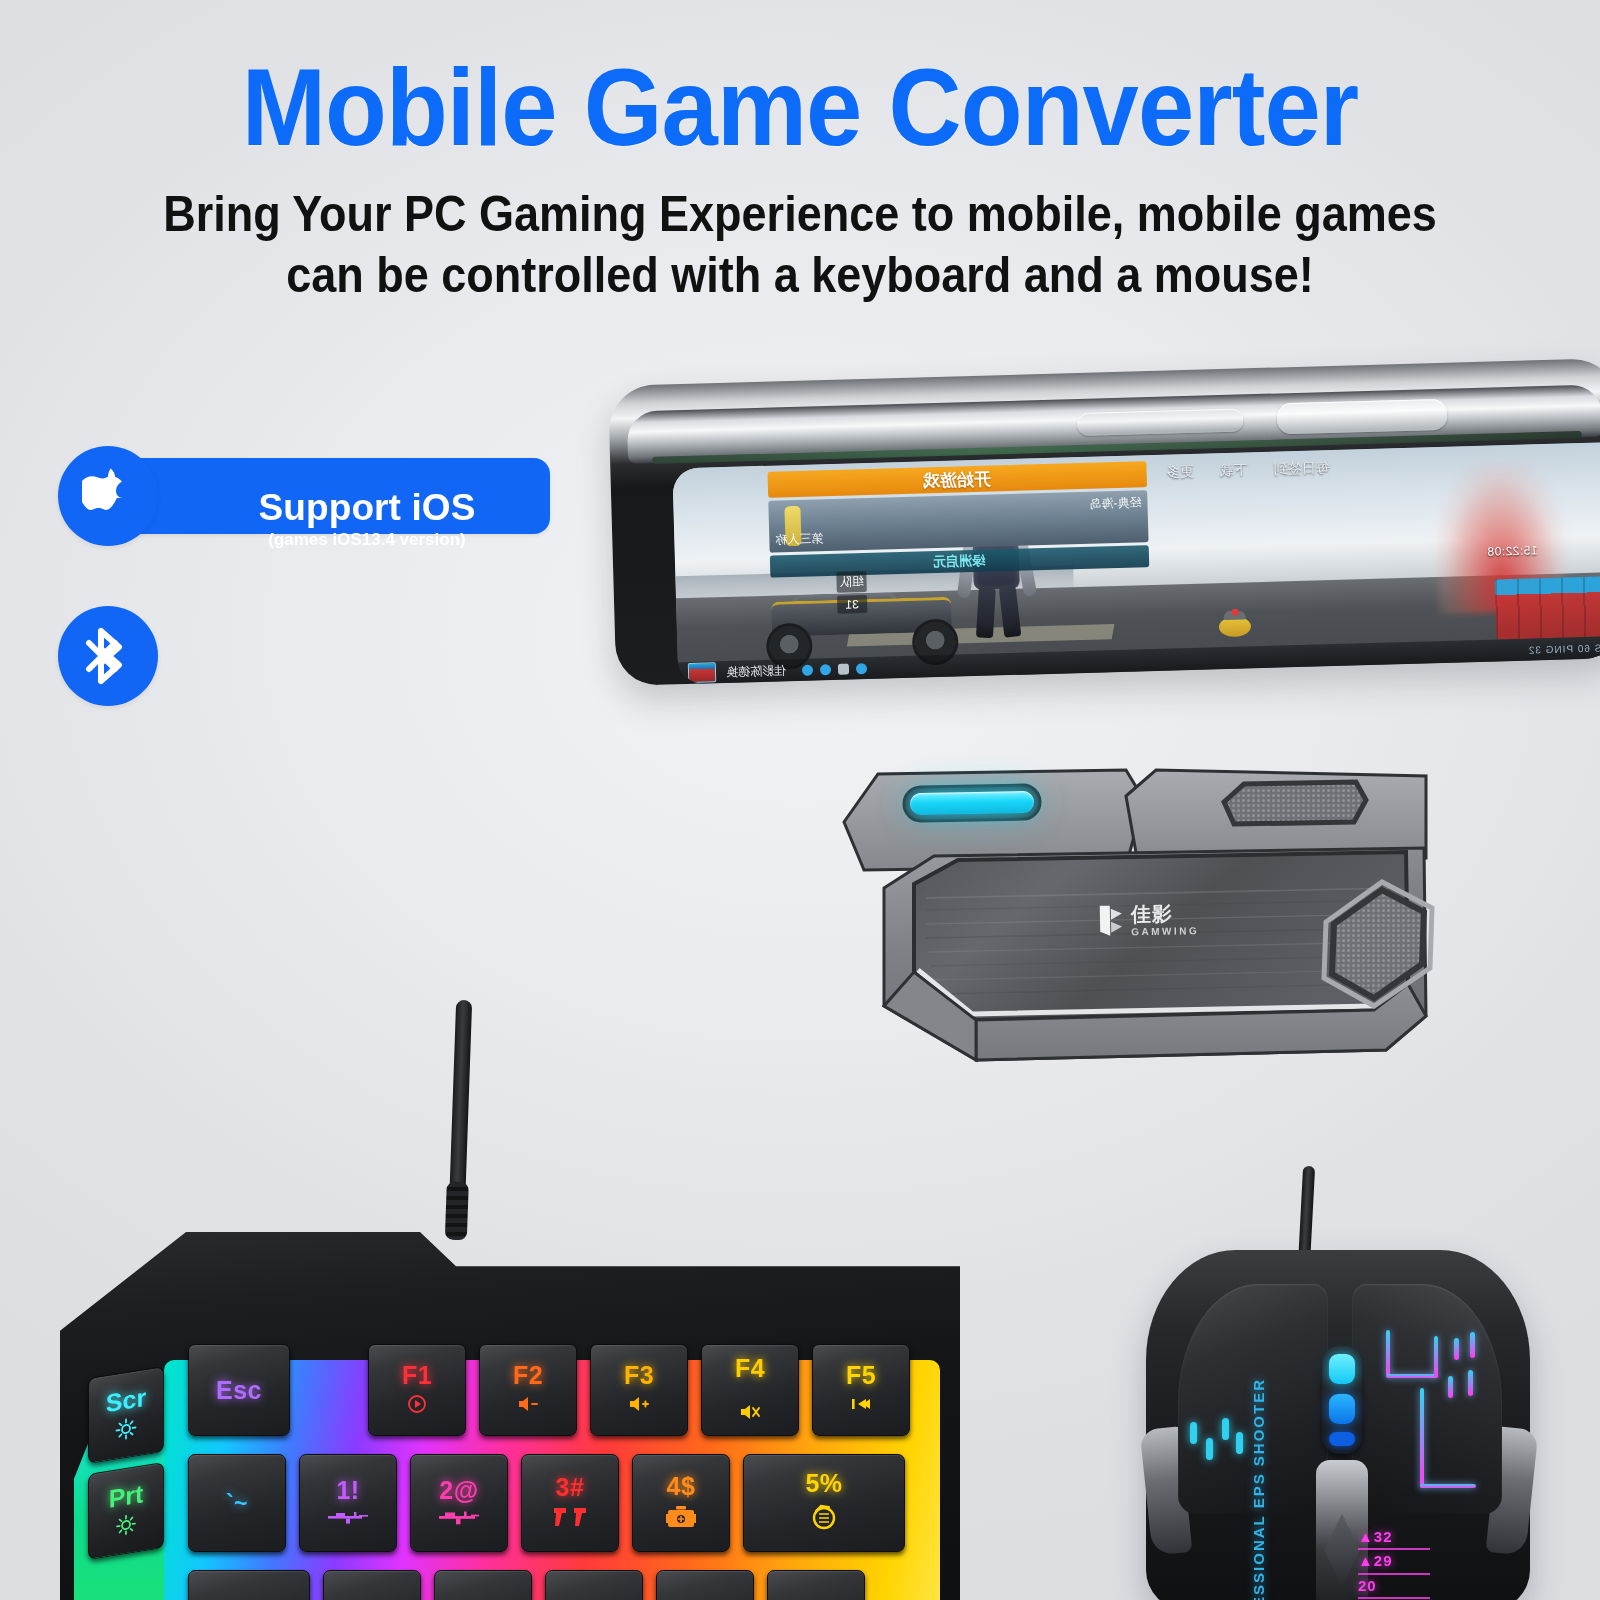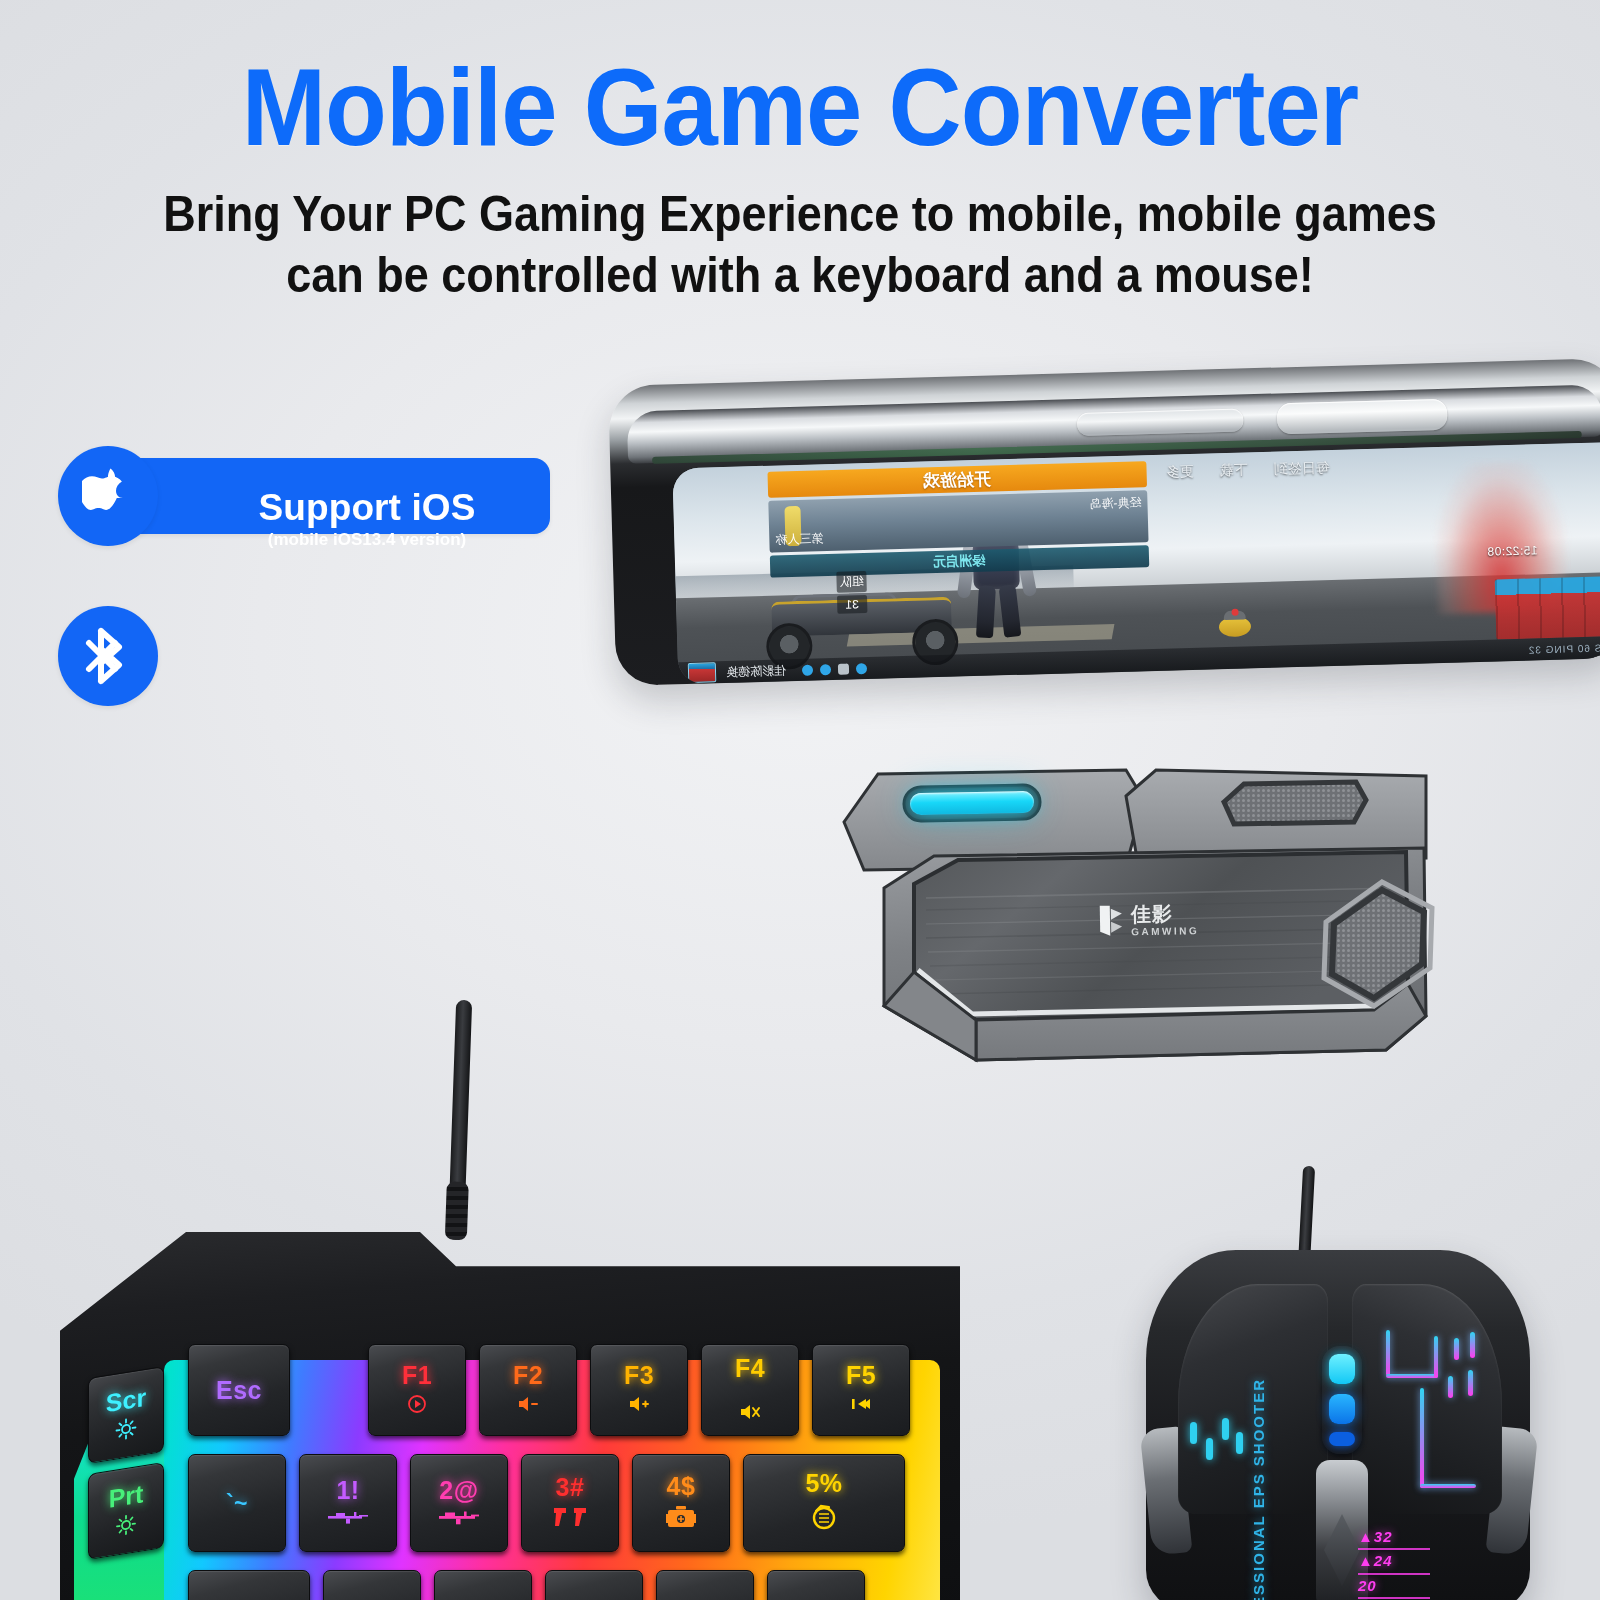--- a/index.html
+++ b/index.html
@@ -320,21 +320,21 @@
   .m-dots i{position:absolute;width:7px;height:22px;border-radius:4px;background:#2fd0f0;
     box-shadow:0 0 8px rgba(47,208,240,.9);display:block;}
   .m-circ{
     position:absolute;left:236px;top:80px;width:110px;height:160px;
   }
   .m-circ .ln{position:absolute;background:linear-gradient(180deg,#30d4f2,#ff3df0);box-shadow:0 0 7px rgba(120,180,255,.8);}
   .m-dpi{
     position:absolute;left:212px;top:276px;color:#ff3df0;font-size:15px;font-weight:700;
     line-height:1.42;letter-spacing:1px;text-shadow:0 0 8px rgba(255,61,240,.75);
   }
-  .m-dpi div{border-bottom:2px solid rgba(255,61,240,.8);padding:0 4px 1px 0;width:72px;box-sizing:border-box;font-style:italic;}
+  .m-dpi div{border-bottom:2px solid rgba(255,61,240,.8);padding:0 4px 1px 0;width:72px;box-sizing:border-box;}
   .m-sideL{
     position:absolute;left:0;top:178px;width:40px;height:126px;
     background:linear-gradient(180deg,#b7bbbf 0%,#6b6f74 40%,#303338 100%);
     border-radius:18px 4px 8px 22px;transform:rotate(-6deg);
   }
   .m-sideR{
     position:absolute;left:346px;top:178px;width:40px;height:126px;
     background:linear-gradient(180deg,#b7bbbf 0%,#6b6f74 40%,#303338 100%);
     border-radius:4px 18px 22px 8px;transform:rotate(6deg);
   }
@@ -352,21 +352,21 @@
     </div>
   </div>
 
   <div class="badges">
 
 
     <div class="badge b2">
       <div class="pill">
         <div class="pill-inner">
           <div class="label">Support iOS</div>
-          <div class="sublabel">(mobile iOS13.4 version)</div>
+          <div class="sublabel">(games iOS13.4 version)</div>
         </div>
       </div>
       <div class="cap">
         <svg width="52" height="56" viewBox="0 0 52 56">
           <g fill="#ffffff">
             <path d="M33 10c.6-4.2-2.2-8-4.6-9.6-1.4 2.6-3 6.6-2.3 10 2.5.3 5.2-1 6.9 -.4z"></path>
             <path d="M39.5 38.5c-1.3 3-2 4.3-3.7 6.9-2.4 3.7-5.8 8.2-10 8.3-3.7.1-4.7-2.4-9.7-2.4-5 0-6.1 2.4-9.8 2.5-4.2.1-7.4-4.1-9.8-7.7C-10 37-11 24.6-6.2 18c3.4-4.7 8.8-7.4 13.9-7.4 5.2 0 8.5 2.8 12.8 2.8 4.2 0 6.7-2.9 12.7-2.9 4.6 0 9.4 2.5 12.8 6.8-11.3 6.2-9.4 22.3 2.5 21.2z" transform="translate(4,0) scale(0.78)"></path>
           </g>
         </svg>
       </div>
@@ -752,20 +752,20 @@
         <div class="ln" style="left:38px;top:58px;width:4px;height:100px;border-radius:3px;"></div>
         <div class="ln" style="left:72px;top:8px;width:5px;height:22px;border-radius:3px;"></div>
         <div class="ln" style="left:88px;top:2px;width:5px;height:26px;border-radius:3px;"></div>
         <div class="ln" style="left:66px;top:46px;width:5px;height:22px;border-radius:3px;"></div>
         <div class="ln" style="left:86px;top:40px;width:5px;height:26px;border-radius:3px;"></div>
         <div class="ln" style="left:38px;top:154px;width:56px;height:4px;border-radius:3px;"></div>
       </div>
 
       <div class="m-dpi">
         <div>▲32</div>
-        <div>▲24</div>
+        <div>▲29</div>
         <div>20</div>
         <div>12</div>
       </div>
     </div>
   </div>
 
 </div>
 
 </body></html>

